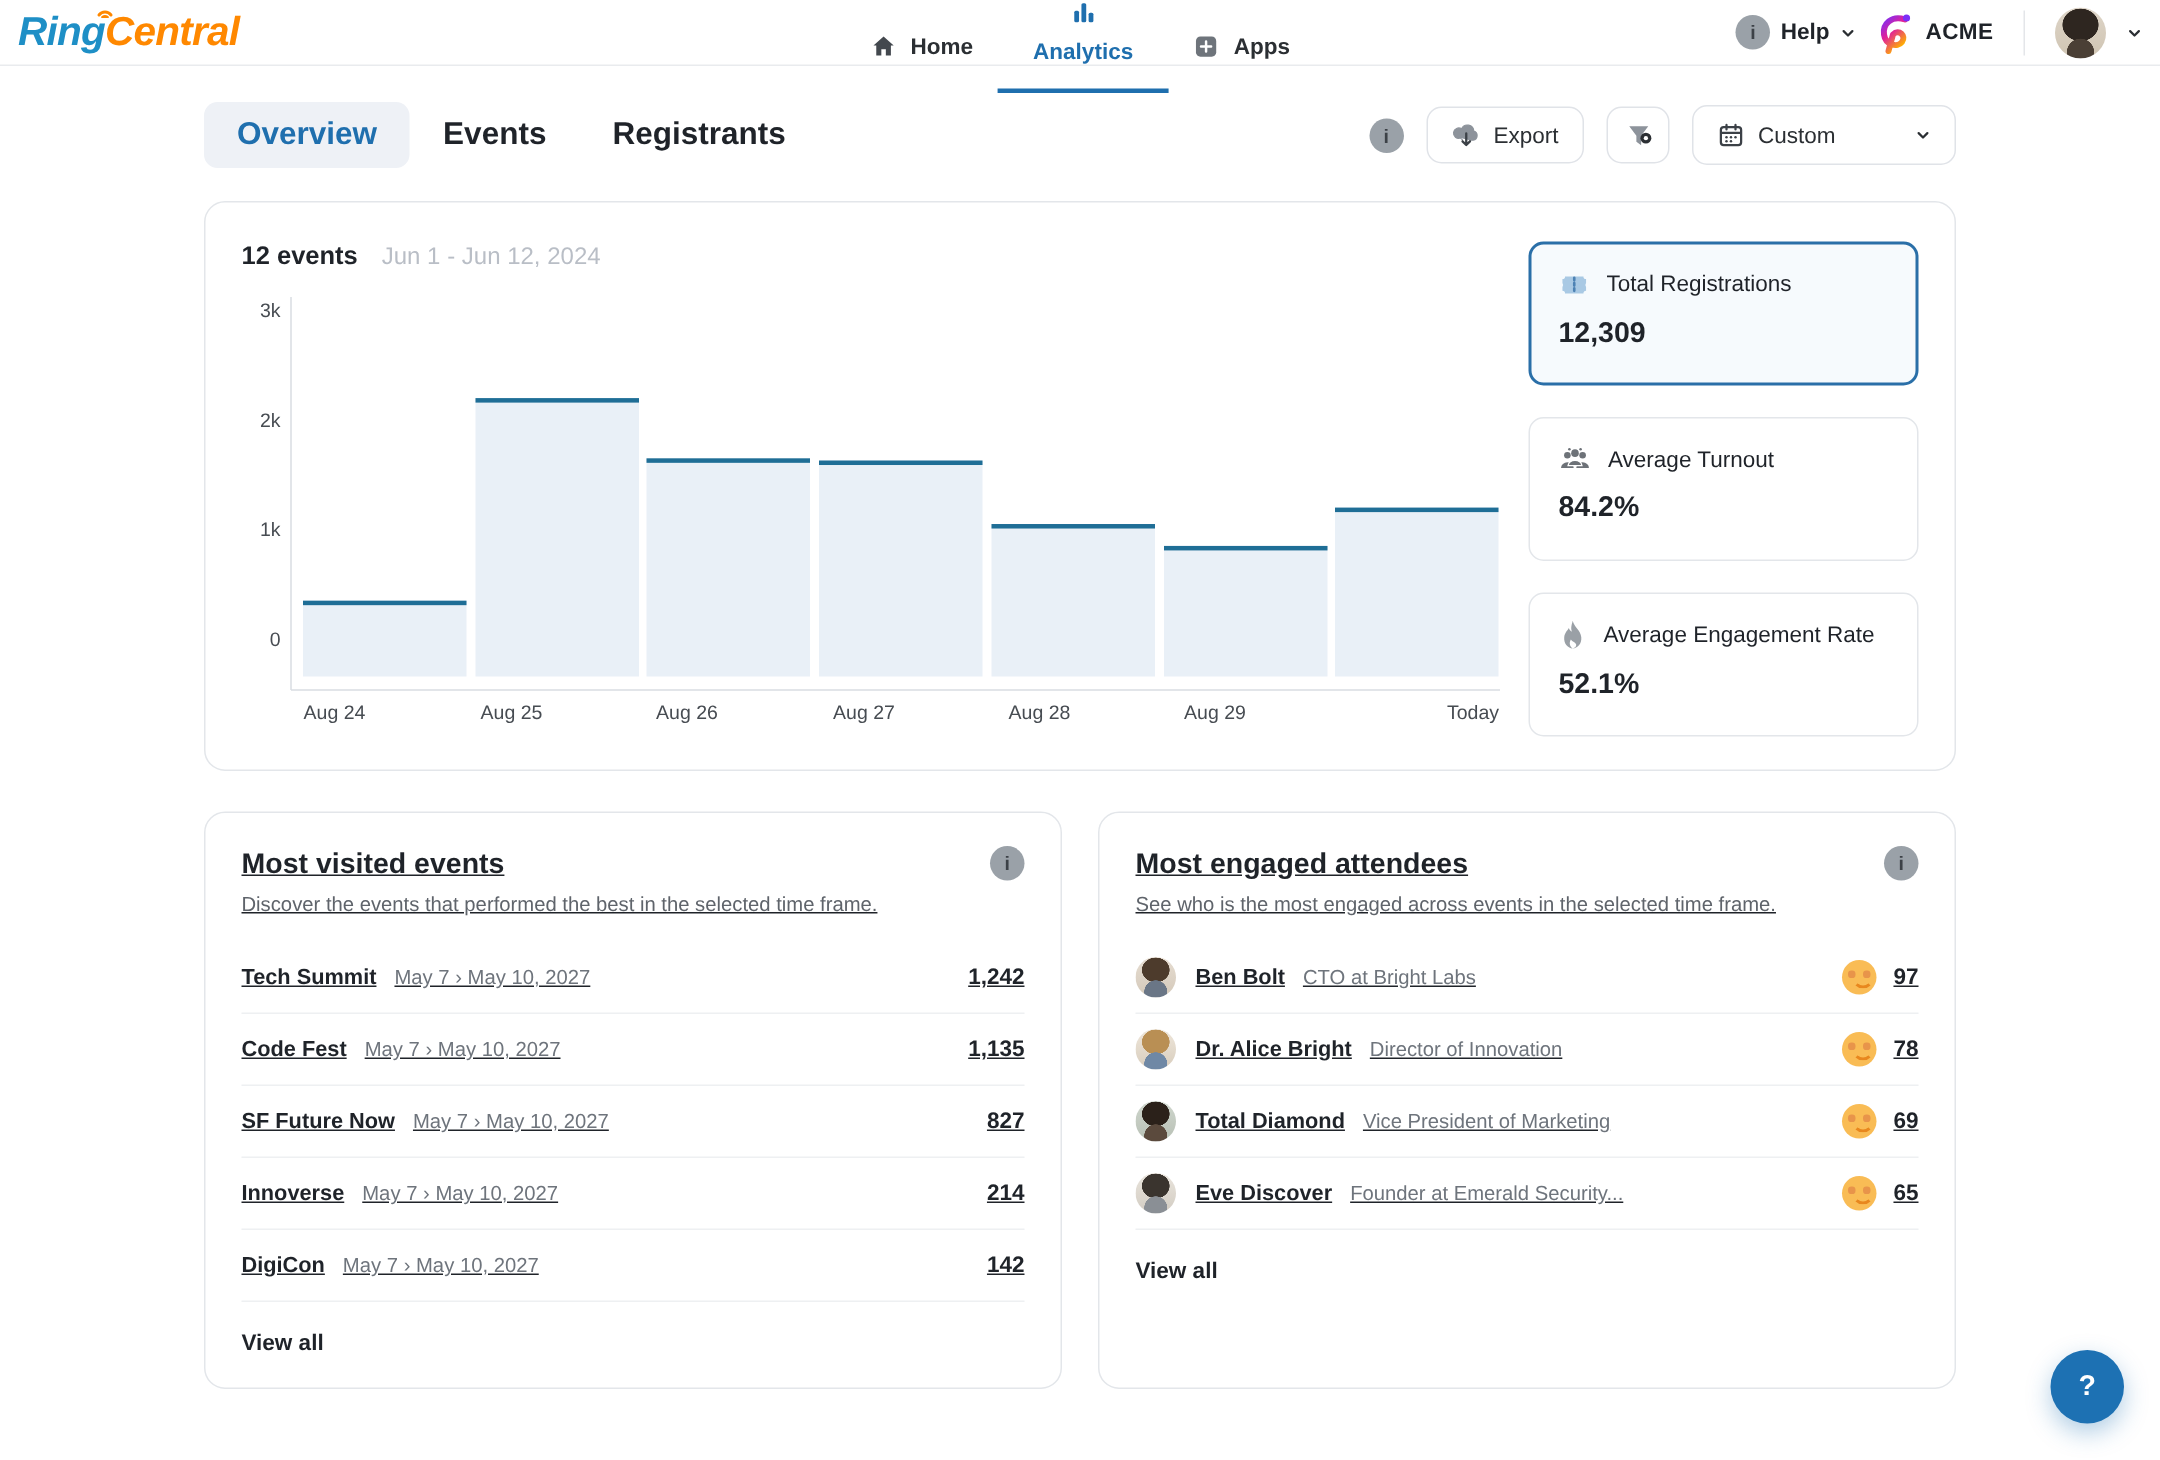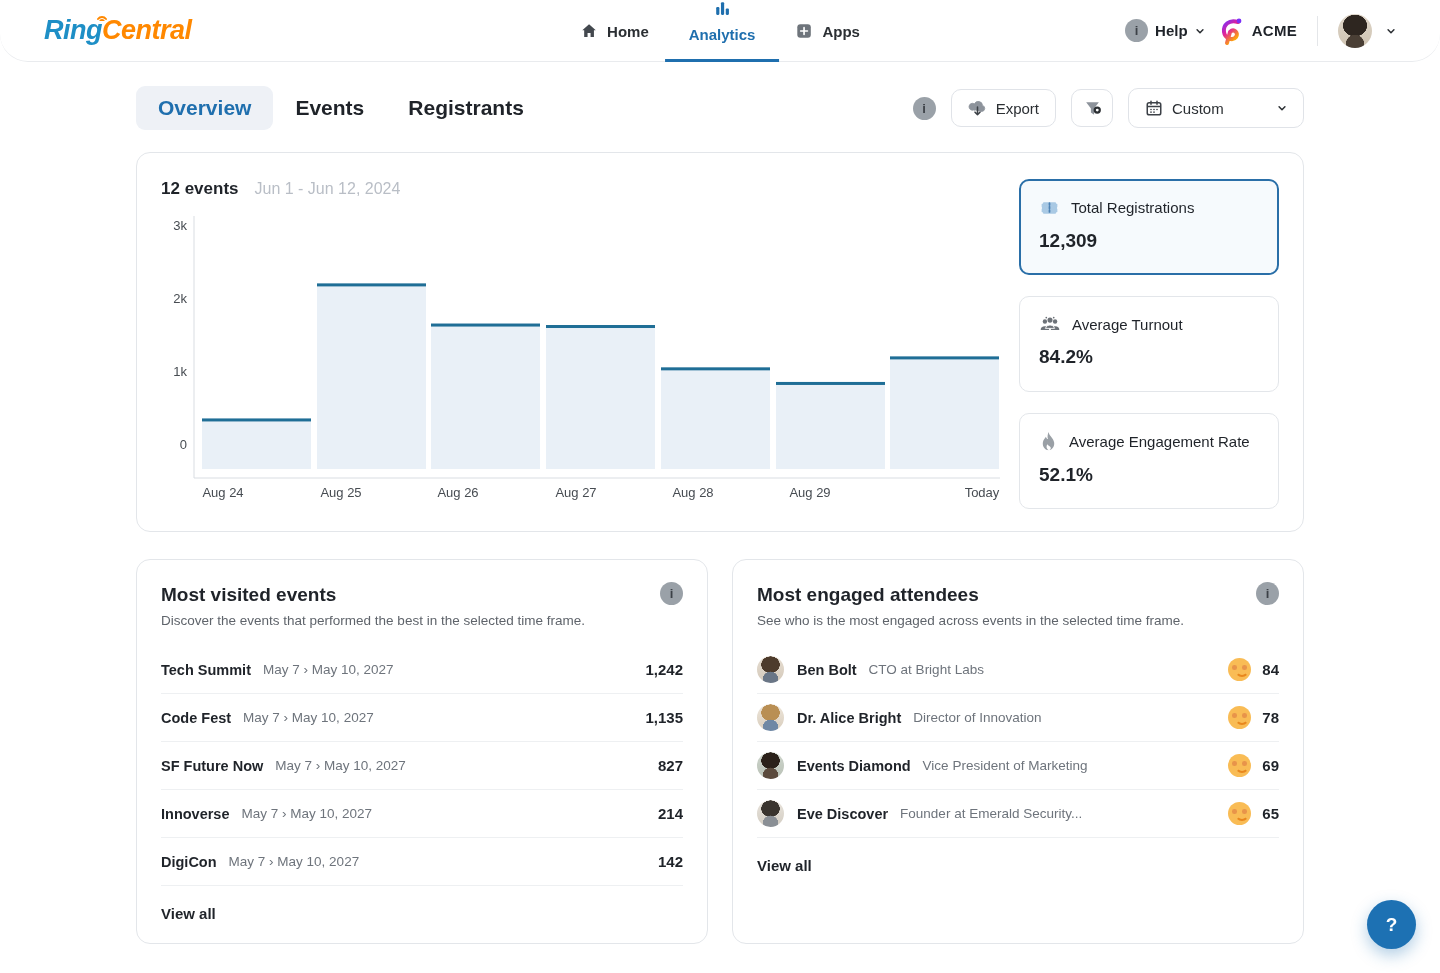--- a/index.html
+++ b/index.html
@@ -1,19 +1,19 @@
 <!DOCTYPE html>
 <html><head>
 <meta charset="utf-8">
 <style>
   * { margin:0; padding:0; box-sizing:border-box; }
   html,body { width:1440px; height:973px; background:#fff; font-family:"Liberation Sans", sans-serif; color:#1f2329; overflow:hidden; }
 
   
-  .header { position:relative; height:62px; border-bottom:1px solid #e9ebee; display:flex; align-items:center; padding:0 44px;border-radius:28px; }
+  .header { position:relative; height:44px; border-bottom:1px solid #e9ebee; display:flex; align-items:center; padding:0 12px; }
   .logo { font-style:italic; font-weight:700; font-size:27px; letter-spacing:-0.5px; white-space:nowrap; position:relative; }
   .logo .ring { color:#1e8fc6; }
   .logo .central { color:#ff8800; }
   .logo .arcs { position:absolute; left:51px; top:-4px; width:14px; height:10px; }
   .main-nav { position:absolute; left:50%; transform:translateX(-50%); top:0; height:62px; display:flex; gap:40px; }
   .nav-item { position:relative; display:flex; align-items:center; gap:9px; font-size:15px; font-weight:600; color:#2b2f33; cursor:pointer; height:100%; }
   .nav-item.active { color:#1f6fae;flex-direction:column; }
   .nav-item.active::after { content:""; position:absolute; left:-24px; right:-24px; bottom:0; height:3px; background:#1f6fae; }
   .header-right { margin-left:auto; display:flex; align-items:center; gap:14px; }
   .info-circle { width:23px; height:23px; border-radius:50%; background:#9aa1a8; color:#3c4147; font-size:13px; font-weight:700; display:inline-flex; align-items:center; justify-content:center; flex:none; }
@@ -46,21 +46,21 @@
   .chart-title-row { display:flex; align-items:baseline; gap:16px; }
   .chart-title { font-size:17px; font-weight:700; }
   .chart-range { font-size:16px; color:#b9bec6; }
   .kpi-col { width:260px; flex:none; display:flex; flex-direction:column; gap:21px; }
   .kpi { border:1px solid #e3e6ea; border-radius:10px; height:96px; padding:17px 19px; cursor:pointer; background:#fff; }
   .kpi.selected { border:2px solid #2a6fa8; background:#f6fafd; padding:16px 18px; }
   .kpi-top { display:flex; align-items:center; gap:11px; font-size:15px; font-weight:500; color:#1f2329; }
   .kpi-value { margin-top:12px; font-size:19px; font-weight:600; }
 
   
-  .bottom-row { display:flex; gap:24px; margin-top:27px; }
+  .bottom-row { display:flex; gap:24px; margin-top:27px;text-decoration:underline; }
   .list-card { flex:1; padding:24px 24px 20px 24px; position:relative; height:385px; }
   .list-title { font-size:19px; font-weight:700; }
   .list-sub { margin-top:7px; font-size:13.5px; color:#5f646b; }
   .card-info { position:absolute; top:22px; right:24px; cursor:pointer; }
   .rows { margin-top:18px; }
   .row { display:flex; align-items:center; height:48px; border-bottom:1px solid #eef0f2; cursor:pointer; }
   .row-name { font-size:14.5px; font-weight:700; }
   .row-sub { font-size:13.5px; color:#6e747c; margin-left:12px; }
   .row-val { margin-left:auto; font-size:15px; font-weight:700; }
   .view-all { display:inline-block; margin-top:19px; font-size:15px; font-weight:600; color:#1f2329; cursor:pointer; }
@@ -305,35 +305,35 @@
       <div class="list-title">Most engaged attendees</div>
       <div class="list-sub">See who is the most engaged across events in the selected time frame.</div>
       <span class="info-circle card-info">i</span>
       <div class="rows">
         <div class="row">
           <span class="avatar-sm"></span>
           <span class="row-name">Ben Bolt</span>
           <span class="row-sub">CTO at Bright Labs</span>
           <span class="row-val" style="display:flex;align-items:center;">
               <span class="smiley"></span>
-              <span class="score">84</span>
+              <span class="score">97</span>
             </span>
         </div>
         <div class="row">
           <span class="avatar-sm"></span>
           <span class="row-name">Dr. Alice Bright</span>
           <span class="row-sub">Director of Innovation</span>
           <span class="row-val" style="display:flex;align-items:center;">
               <span class="smiley"></span>
               <span class="score">78</span>
             </span>
         </div>
         <div class="row">
           <span class="avatar-sm"></span>
-          <span class="row-name">Events Diamond</span>
+          <span class="row-name">Total Diamond</span>
           <span class="row-sub">Vice President of Marketing</span>
           <span class="row-val" style="display:flex;align-items:center;">
               <span class="smiley"></span>
               <span class="score">69</span>
             </span>
         </div>
         <div class="row">
           <span class="avatar-sm"></span>
           <span class="row-name">Eve Discover</span>
           <span class="row-sub">Founder at Emerald Security...</span>

